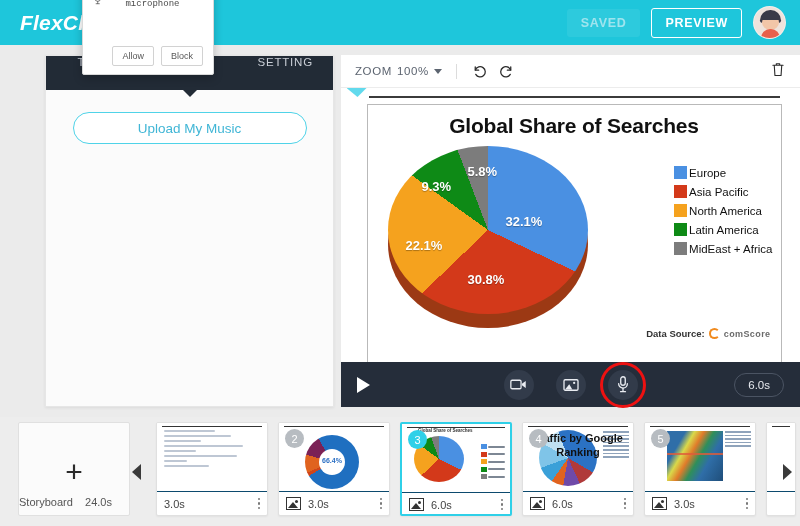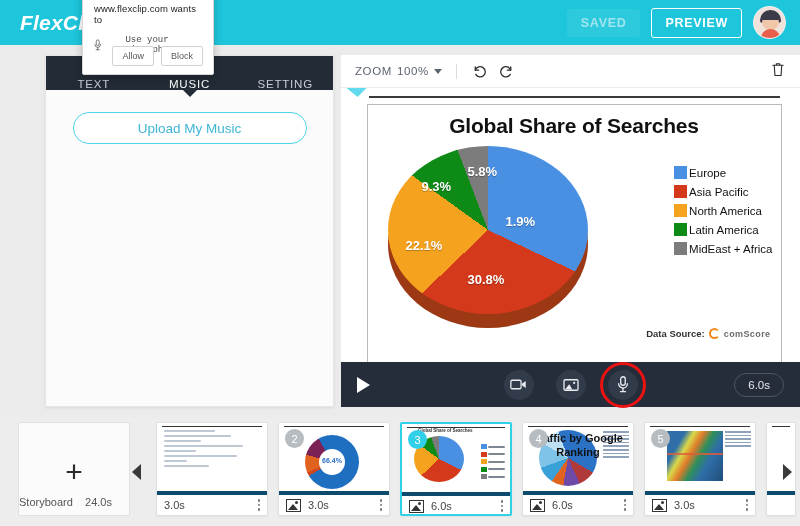--- a/index.html
+++ b/index.html
@@ -51,21 +51,21 @@
   #avatar .body { position: absolute; left: 7px; top: 22px; width: 19px; height: 14px;
     background: #e8604c; border-radius: 9px 9px 0 0; }
 
   
   #left-panel {
     position: absolute; left: 45px; top: 55px; width: 289px; height: 352px;
     background: #fbfbfb; border: 1px solid #e6e6e6;
     box-shadow: 0 1px 3px rgba(0,0,0,.07);
   }
   #tabbar {
-    height: 34px; background: #222b36; display: flex; align-items: flex-end;
+    height: 34px; background: #222b36; display: flex; align-items: flex-start;
     position: relative;
   }
   .tab {
     flex: 1; text-align: center; color: #c9ced6; font-size: 11.5px;
     letter-spacing: .8px; cursor: pointer; font-weight: 500;
   }
   .tab.active { color: #ffffff; }
   #tab-arrow {
     position: absolute; left: 50%; bottom: -7px; transform: translateX(-50%);
     width: 0; height: 0; border-left: 8px solid transparent;
@@ -181,21 +181,21 @@
     position: absolute; left: 18px; top: 5px; display: flex; gap: 10px;
   }
   .card {
     width: 112px; height: 94px; background: #fff; border: 1px solid #e0e0e0;
     border-radius: 2px; position: relative; overflow: hidden; cursor: pointer;
     box-shadow: 0 1px 2px rgba(0,0,0,.05);
   }
   .card.selected { border: 2.5px solid #2fd0e8; }
   .card .thumb { height: 68px; position: relative; overflow: hidden; background: #fff; }
   .card .foot {
-    height: 24px; border-top: 4px solid #0c4a6e; display: flex; align-items: center;
+    height: 24px; border-top: 1px solid #0c4a6e; display: flex; align-items: center;
     padding: 0 7px; gap: 7px;
   }
   .card .dur { font-size: 11px; color: #444; }
   .kebab { margin-left: auto; display: flex; flex-direction: column; gap: 2px; }
   .kebab i { width: 2.5px; height: 2.5px; background: #777; border-radius: 50%; display: block; }
   .badge {
     position: absolute; left: 6px; top: 6px; width: 19px; height: 19px;
     border-radius: 50%; background: #b7bcc1; color: #fff; font-size: 11px;
     display: flex; align-items: center; justify-content: center; z-index: 4;
   }
@@ -329,21 +329,21 @@
   <div id="canvas-area">
     <div id="slide">
       <div id="slide-rule"></div>
       <div id="sel-handle"></div>
       <div id="slide-frame">
         <div id="chart-title">Global Share of Searches</div>
         <div id="chart-body">
           <div class="pie-wrap">
             <div class="pie-shadow"></div>
             <div class="pie" style="background: conic-gradient(rgb(74, 144, 226) 0deg, rgb(74, 144, 226) 115.44deg, rgb(211, 57, 26) 115.44deg, rgb(211, 57, 26) 226.21deg, rgb(245, 162, 30) 226.21deg, rgb(245, 162, 30) 305.69deg, rgb(14, 138, 22) 305.69deg, rgb(14, 138, 22) 339.14deg, rgb(124, 124, 124) 339.14deg, rgb(124, 124, 124) 360deg);"></div>
-            <span class="pie-label" style="left:118px; top:68px;">1.9%</span>
+            <span class="pie-label" style="left:118px; top:68px;">32.1%</span>
             <span class="pie-label" style="left:80px; top:126px;">30.8%</span>
             <span class="pie-label" style="left:18px; top:92px;">22.1%</span>
             <span class="pie-label" style="left:34px; top:33px; color:#fff;">9.3%</span>
             <span class="pie-label" style="left:80px; top:18px;">5.8%</span>
           </div>
 
           <div class="legend">
             <div class="legend-row">
               <span class="legend-sw" style="background:#4a90e2"></span>
               <span class="legend-tx">Europe</span>
@@ -557,21 +557,20 @@
       </div>
       <div class="foot"></div>
     </div>
 
   </div>
   <div class="arrow-l"></div>
   <div class="arrow-r"></div>
 </div>
 
 <div id="perm-dialog">
-  <div id="perm-title">www.flexclip.com wants to</div>
   <div id="perm-row">
     <svg width="10" height="14" viewBox="0 0 12 18">
       <rect x="3.6" y="0.8" width="4.8" height="9" rx="2.4" fill="none" stroke="#5a5a5a" stroke-width="1.3"></rect>
       <path d="M1.4 8.2 A4.6 4.6 0 0 0 10.6 8.2" fill="none" stroke="#5a5a5a" stroke-width="1.3" stroke-linecap="round"></path>
       <path d="M6 13 V16.4 M3.4 16.6 H8.6" stroke="#5a5a5a" stroke-width="1.3" stroke-linecap="round"></path>
     </svg>
     <span id="perm-text">Use your microphone</span>
   </div>
   <div id="perm-actions">
     <button class="perm-btn">Allow</button>

